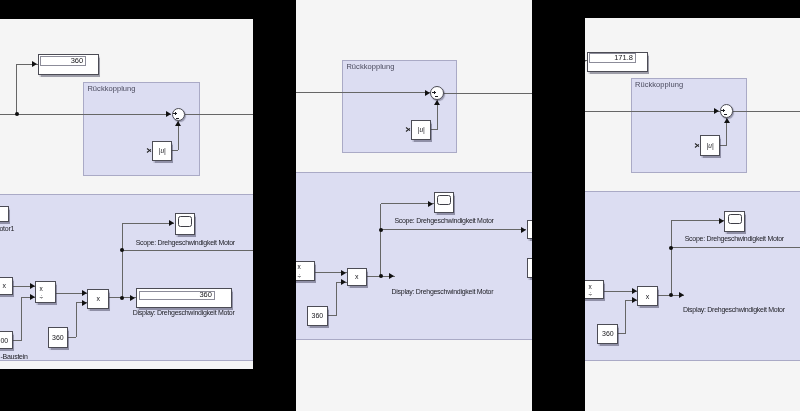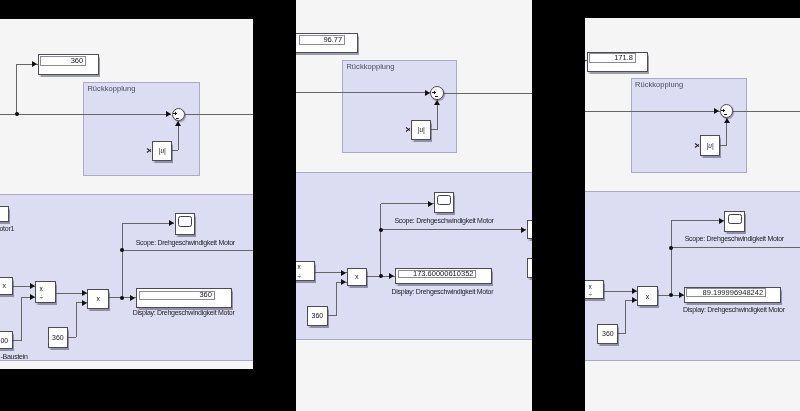--- a/index.html
+++ b/index.html
@@ -141,40 +141,30 @@
       <div class="arr u" style="left: 138.4px; top: 100px;"></div>
       <div class="arr r" style="left: 132.1px; top: 200.5px;"></div>
       <div class="arr r" style="left: 225px; top: 226.6px;"></div>
       <div class="arr r" style="left: 93.4px; top: 273.3px;"></div>
       <div class="arr r" style="left: 45.2px; top: 269.7px;"></div>
       <div class="arr r" style="left: 45.2px; top: 279.3px;"></div>
       <div class="chev" style="left: 110.2px; top: 125.7px;">
         <i class="t"></i>
         <i class="b"></i>
       </div>
-      <div class="block" style="left: -3px; top: 33px; width: 65.2px; height: 20.3px;">
-        <div class="inner" style="left: 5px; top: 1.2px; width: 46.2px; height: 10px;">
-          <span>96.77</span>
-        </div>
-      </div>
       <div class="sum" style="left: 134.4px; top: 86px; width: 14px; height: 14px;">
         <span style="position: absolute; background: rgb(29, 29, 34); left: 0.9px; top: 5px; width: 3.4px; height: 0.9px;"></span>
         <span style="position: absolute; background: rgb(29, 29, 34); left: 2.2px; top: 3.7px; width: 0.9px; height: 3.4px;"></span>
         <span style="position: absolute; background: rgb(29, 29, 34); left: 3.6px; top: 9.3px; width: 3.4px; height: 0.9px;"></span>
       </div>
       <div class="block ctr" style="left: 115.2px; top: 119.8px; width: 20px; height: 19.8px;">
         <span class="abs-txt">|u|</span>
       </div>
       <div class="block" style="left: 137.6px; top: 192.2px; width: 20px; height: 21.1px;">
         <div class="screen" style="left: 2.4px; top: 2.1px; width: 13.8px; height: 10.1px;"></div>
-      </div>
-      <div class="block" style="left: 98.9px; top: 268.2px; width: 97.1px; height: 16px;">
-        <div class="inner" style="left: 2.5px; top: 1.1px; width: 78.1px; height: 8px;">
-          <span>173.60000610352</span>
-        </div>
       </div>
       <div class="block ctr" style="left: 50.7px; top: 267.6px; width: 20.1px; height: 18.8px;">
         <span class="glyph">x</span>
       </div>
       <div class="block" style="left: -4px; top: 261px; width: 22.9px; height: 19.9px;">
         <span class="dglyph" style="left: 4.5px; top: 2.4px;">x</span>
         <span class="dglyph" style="left: 4.5px; top: 11.8px;">÷</span>
       </div>
       <div class="block ctr" style="left: 10.9px; top: 305.8px; width: 20.9px; height: 20.3px;">
         <span class="glyph">360</span>
@@ -224,25 +214,20 @@
         <span style="position: absolute; background: rgb(29, 29, 34); left: 0.8px; top: 4.9px; width: 3.4px; height: 0.9px;"></span>
         <span style="position: absolute; background: rgb(29, 29, 34); left: 2.1px; top: 3.6px; width: 0.9px; height: 3.4px;"></span>
         <span style="position: absolute; background: rgb(29, 29, 34); left: 3.5px; top: 9.2px; width: 3.4px; height: 0.9px;"></span>
       </div>
       <div class="block ctr" style="left: 115px; top: 117.3px; width: 20.3px; height: 20.4px;">
         <span class="abs-txt">|u|</span>
       </div>
       <div class="block" style="left: 139.4px; top: 192.8px; width: 20.4px; height: 21.3px;">
         <div class="screen" style="left: 2.4px; top: 2.1px; width: 14.2px; height: 10.3px;"></div>
       </div>
-      <div class="block" style="left: 99px; top: 268.7px; width: 97.2px; height: 16.6px;">
-        <div class="inner" style="left: 1.4px; top: 0.7px; width: 79.7px; height: 8.7px;">
-          <span>89.199996948242</span>
-        </div>
-      </div>
       <div class="block ctr" style="left: 52.2px; top: 267.8px; width: 20.6px; height: 20.6px;">
         <span class="glyph">x</span>
       </div>
       <div class="block" style="left: -4px; top: 261.6px; width: 23.4px; height: 19.4px;">
         <span class="dglyph" style="left: 6.5px; top: 3px;">x</span>
         <span class="dglyph" style="left: 6.5px; top: 11.3px;">÷</span>
       </div>
       <div class="block ctr" style="left: 12.4px; top: 305.5px; width: 21px; height: 20px;">
         <span class="glyph">360</span>
       </div>

